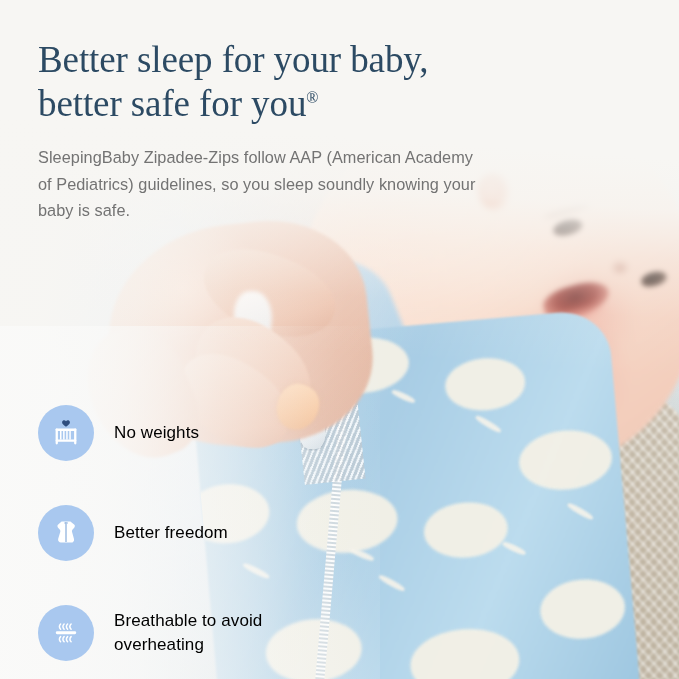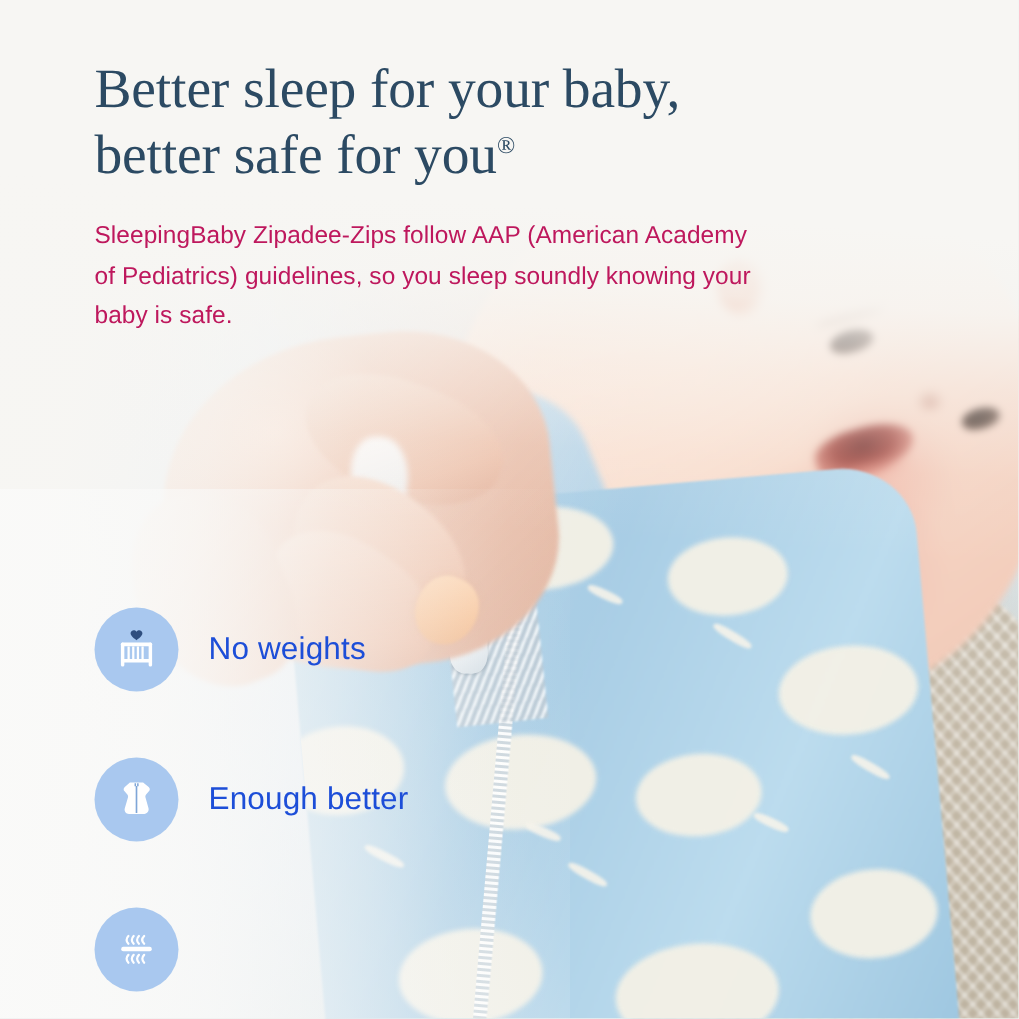--- a/index.html
+++ b/index.html
@@ -15,21 +15,20 @@
     font-family: "Liberation Sans", sans-serif;
     background: #f7f6f3;
   }
 
   .panel {
     position: relative;
     width: 679px;
     height: 679px;
     background: #f7f6f3;
     overflow: hidden;
-    padding-left: 25px;
   }
 
   
   .photo {
     position: absolute;
     inset: 0;
     overflow: hidden;
   }
 
   
@@ -317,21 +316,21 @@
   .headline .reg {
     font-size: 16px;
     vertical-align: super;
     line-height: 0;
   }
 
   .subcopy {
     margin-top: 19px;
     font-size: 16.3px;
     line-height: 1.62;
-    color: #be185d;
+    color: #737373;
     max-width: 452px;
     letter-spacing: .05px;
   }
 
   
   .features {
     position: absolute;
     left: 38px;
     top: 383px;
     width: 300px;
@@ -347,23 +346,23 @@
     width: 56px;
     height: 56px;
     border-radius: 50%;
     background: #a9c8ef;
     display: flex;
     align-items: center;
     justify-content: center;
   }
   .icon-circle svg { display: block; }
   .feature-label {
-    font-size: 21px;
+    font-size: 17px;
     line-height: 1.42;
-    color: #1d4ed8;
+    color: #000000;
     letter-spacing: .1px;
   }
 </style>
 </head>
 <body>
 
 <div class="panel">
 
   <div class="photo">
     <div class="photo-base"></div>
@@ -455,21 +454,21 @@
 
       <div class="feature">
         <span class="icon-circle">
           <svg width="34" height="34" viewBox="0 0 34 34" aria-hidden="true">
             <path d="M12.6 5.6h8.8l3.7 3.0c.9.7 1.0 2.0.3 2.8l-2.0 2.3c-.5.6-.6 1.3-.4 2.0l2.0 7.2c.5 1.9-.9 3.7-2.8 3.7H12.0c-2.0 0-3.4-1.9-2.8-3.8l2.1-7.1c.2-.7.1-1.5-.4-2.0l-2.0-2.3c-.7-.8-.6-2.1.3-2.8l3.4-3.0z" fill="#ffffff"></path>
             <rect x="16.45" y="8.0" width="1.1" height="18.0" fill="#7fa6d8"></rect>
             <path d="M15.7 6.1h1.0v2.0h-1.0zM17.4 6.1h1.0v2.0h-1.0z" fill="#7fa6d8"></path>
           </svg>
         </span>
         <span class="feature-label">
-          <span>Enough better</span><br>
+          <span>Better freedom</span><br>
         </span>
       </div>
 
       <div class="feature">
         <span class="icon-circle">
           <svg width="34" height="34" viewBox="0 0 34 34" aria-hidden="true">
             <g fill="none" stroke="#ffffff" stroke-width="1.5" stroke-linecap="round">
               <path d="M11.6 13.2c-1.6-1.6-1.6-3.6 0-5.2"></path>
               <path d="M15.1 13.2c-1.6-1.6-1.6-3.6 0-5.2"></path>
               <path d="M18.6 13.2c-1.6-1.6-1.6-3.6 0-5.2"></path>
@@ -477,17 +476,21 @@
             </g>
             <rect x="6.8" y="15.2" width="20.4" height="3.0" rx="1.4" fill="#ffffff"></rect>
             <g fill="none" stroke="#ffffff" stroke-width="1.5" stroke-linecap="round">
               <path d="M11.6 20.6c-1.6 1.6-1.6 3.6 0 5.2"></path>
               <path d="M15.1 20.6c-1.6 1.6-1.6 3.6 0 5.2"></path>
               <path d="M18.6 20.6c-1.6 1.6-1.6 3.6 0 5.2"></path>
               <path d="M22.1 20.6c-1.6 1.6-1.6 3.6 0 5.2"></path>
             </g>
           </svg>
         </span>
+        <span class="feature-label">
+          <span>Breathable to avoid</span><br>
+          <span>overheating</span>
+        </span>
       </div>
 
     </div>
   </div>
 </div>
 
 </body></html>

